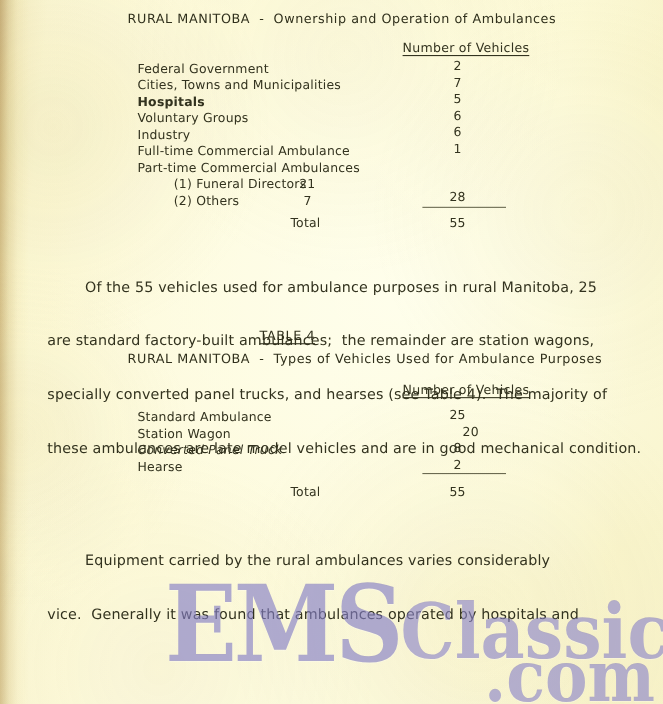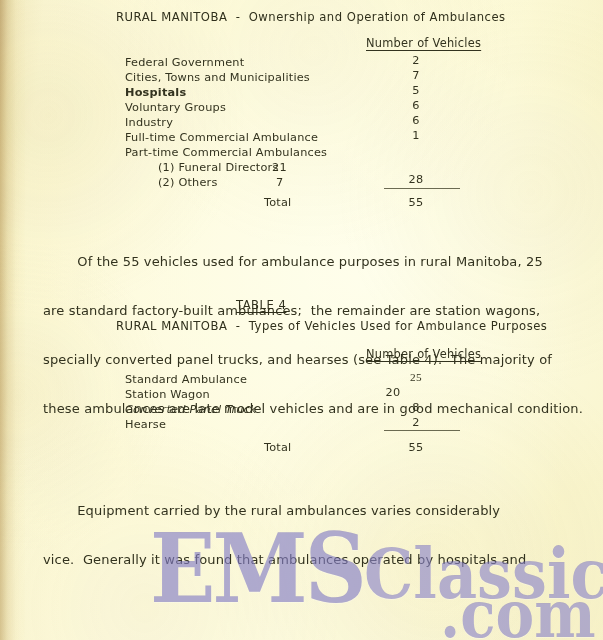--- a/index.html
+++ b/index.html
@@ -194,24 +194,24 @@
       <div>these ambulances are late model vehicles and are in good mechanical condition.</div>
     </div>
 
     <div class="abs u-head hd" style="left:236px; top:298px;">TABLE 4</div>
 
     <div class="abs hd" style="left:116px; top:319px;">RURAL MANITOBA  -  Types of Vehicles Used for Ambulance Purposes</div>
 
     <div class="abs u-head" style="left:366px; top:347px; font-size:11.4px;">Number of Vehicles</div>
 
     <div class="abs tbl-label" style="left:125px; top:373px;">Standard Ambulance</div>
-    <div class="abs num" style="left:396px; top:371px;font-family:Liberation Serif, serif;">25</div>
+    <div class="abs num" style="left:396px; top:371px;">25</div>
 
     <div class="abs tbl-label" style="left:125px; top:388px;">Station Wagon</div>
-    <div class="abs num" style="left:373px; top:386px;text-align:center;">20</div>
+    <div class="abs num" style="left:408px; top:386px;text-align:center;">20</div>
 
     <div class="abs tbl-label" style="left:125px; top:403px;font-style:italic;">Converted Panel Truck</div>
     <div class="abs num" style="left:396px; top:401px;">8</div>
 
     <div class="abs tbl-label" style="left:125px; top:418px;">Hearse</div>
     <div class="abs num" style="left:396px; top:416px;">2</div>
 
     <div class="rule" style="left:384px; top:430px; width:76px;"></div>
 
     <div class="abs tbl-label" style="left:264px; top:441px;">Total</div>

